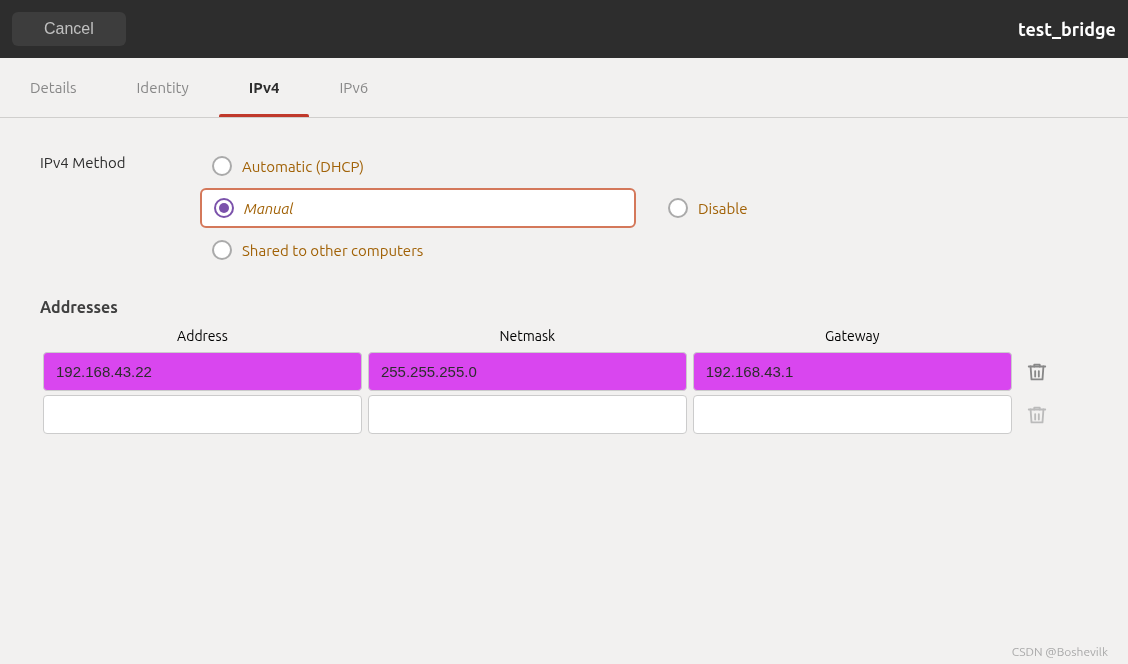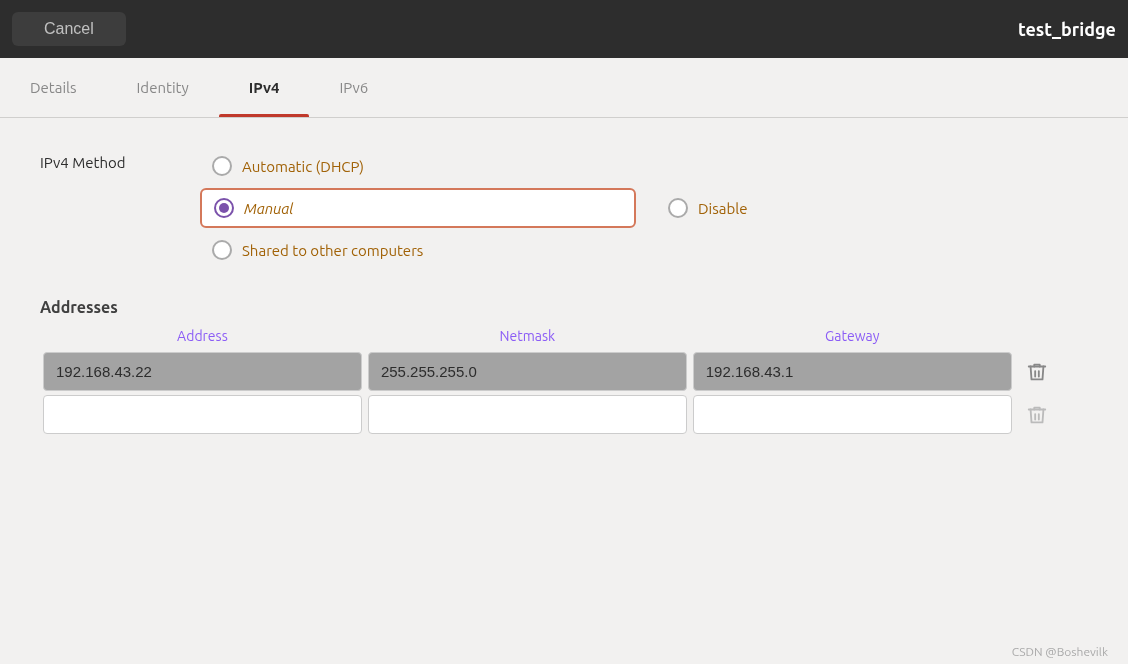--- a/index.html
+++ b/index.html
@@ -138,39 +138,39 @@
       color: #404040;
       margin-bottom: 12px;
     }
     .addresses-table {
       width: 100%;
       border-collapse: collapse;
     }
     .addresses-table th {
       text-align: center;
       font-size: 14px;
-      color: #8b5cf6;
+      color: #000000;
       font-weight: normal;
       padding-bottom: 6px;
     }
     .addr-col-1 { width: 31%; }
     .addr-col-2 { width: 31%; margin-top: 21px; }
     .addr-col-3 { width: 31%; }
     .addr-col-del { width: 7%; }
 
     .addr-row td {
       padding: 2px 3px;
     }
     .addr-input {
       width: 100%;
       border: 1px solid #ccc;
       border-radius: 4px;
       padding: 10px 12px;
       font-size: 15px;
-      background: #a3a3a3;
+      background: #d946ef;
       color: #2d2d2d;
       outline: none;
     }
     .addr-input.empty {
       background: white;
     }
     .delete-btn {
       background: none;
       border: none;
       cursor: pointer;

